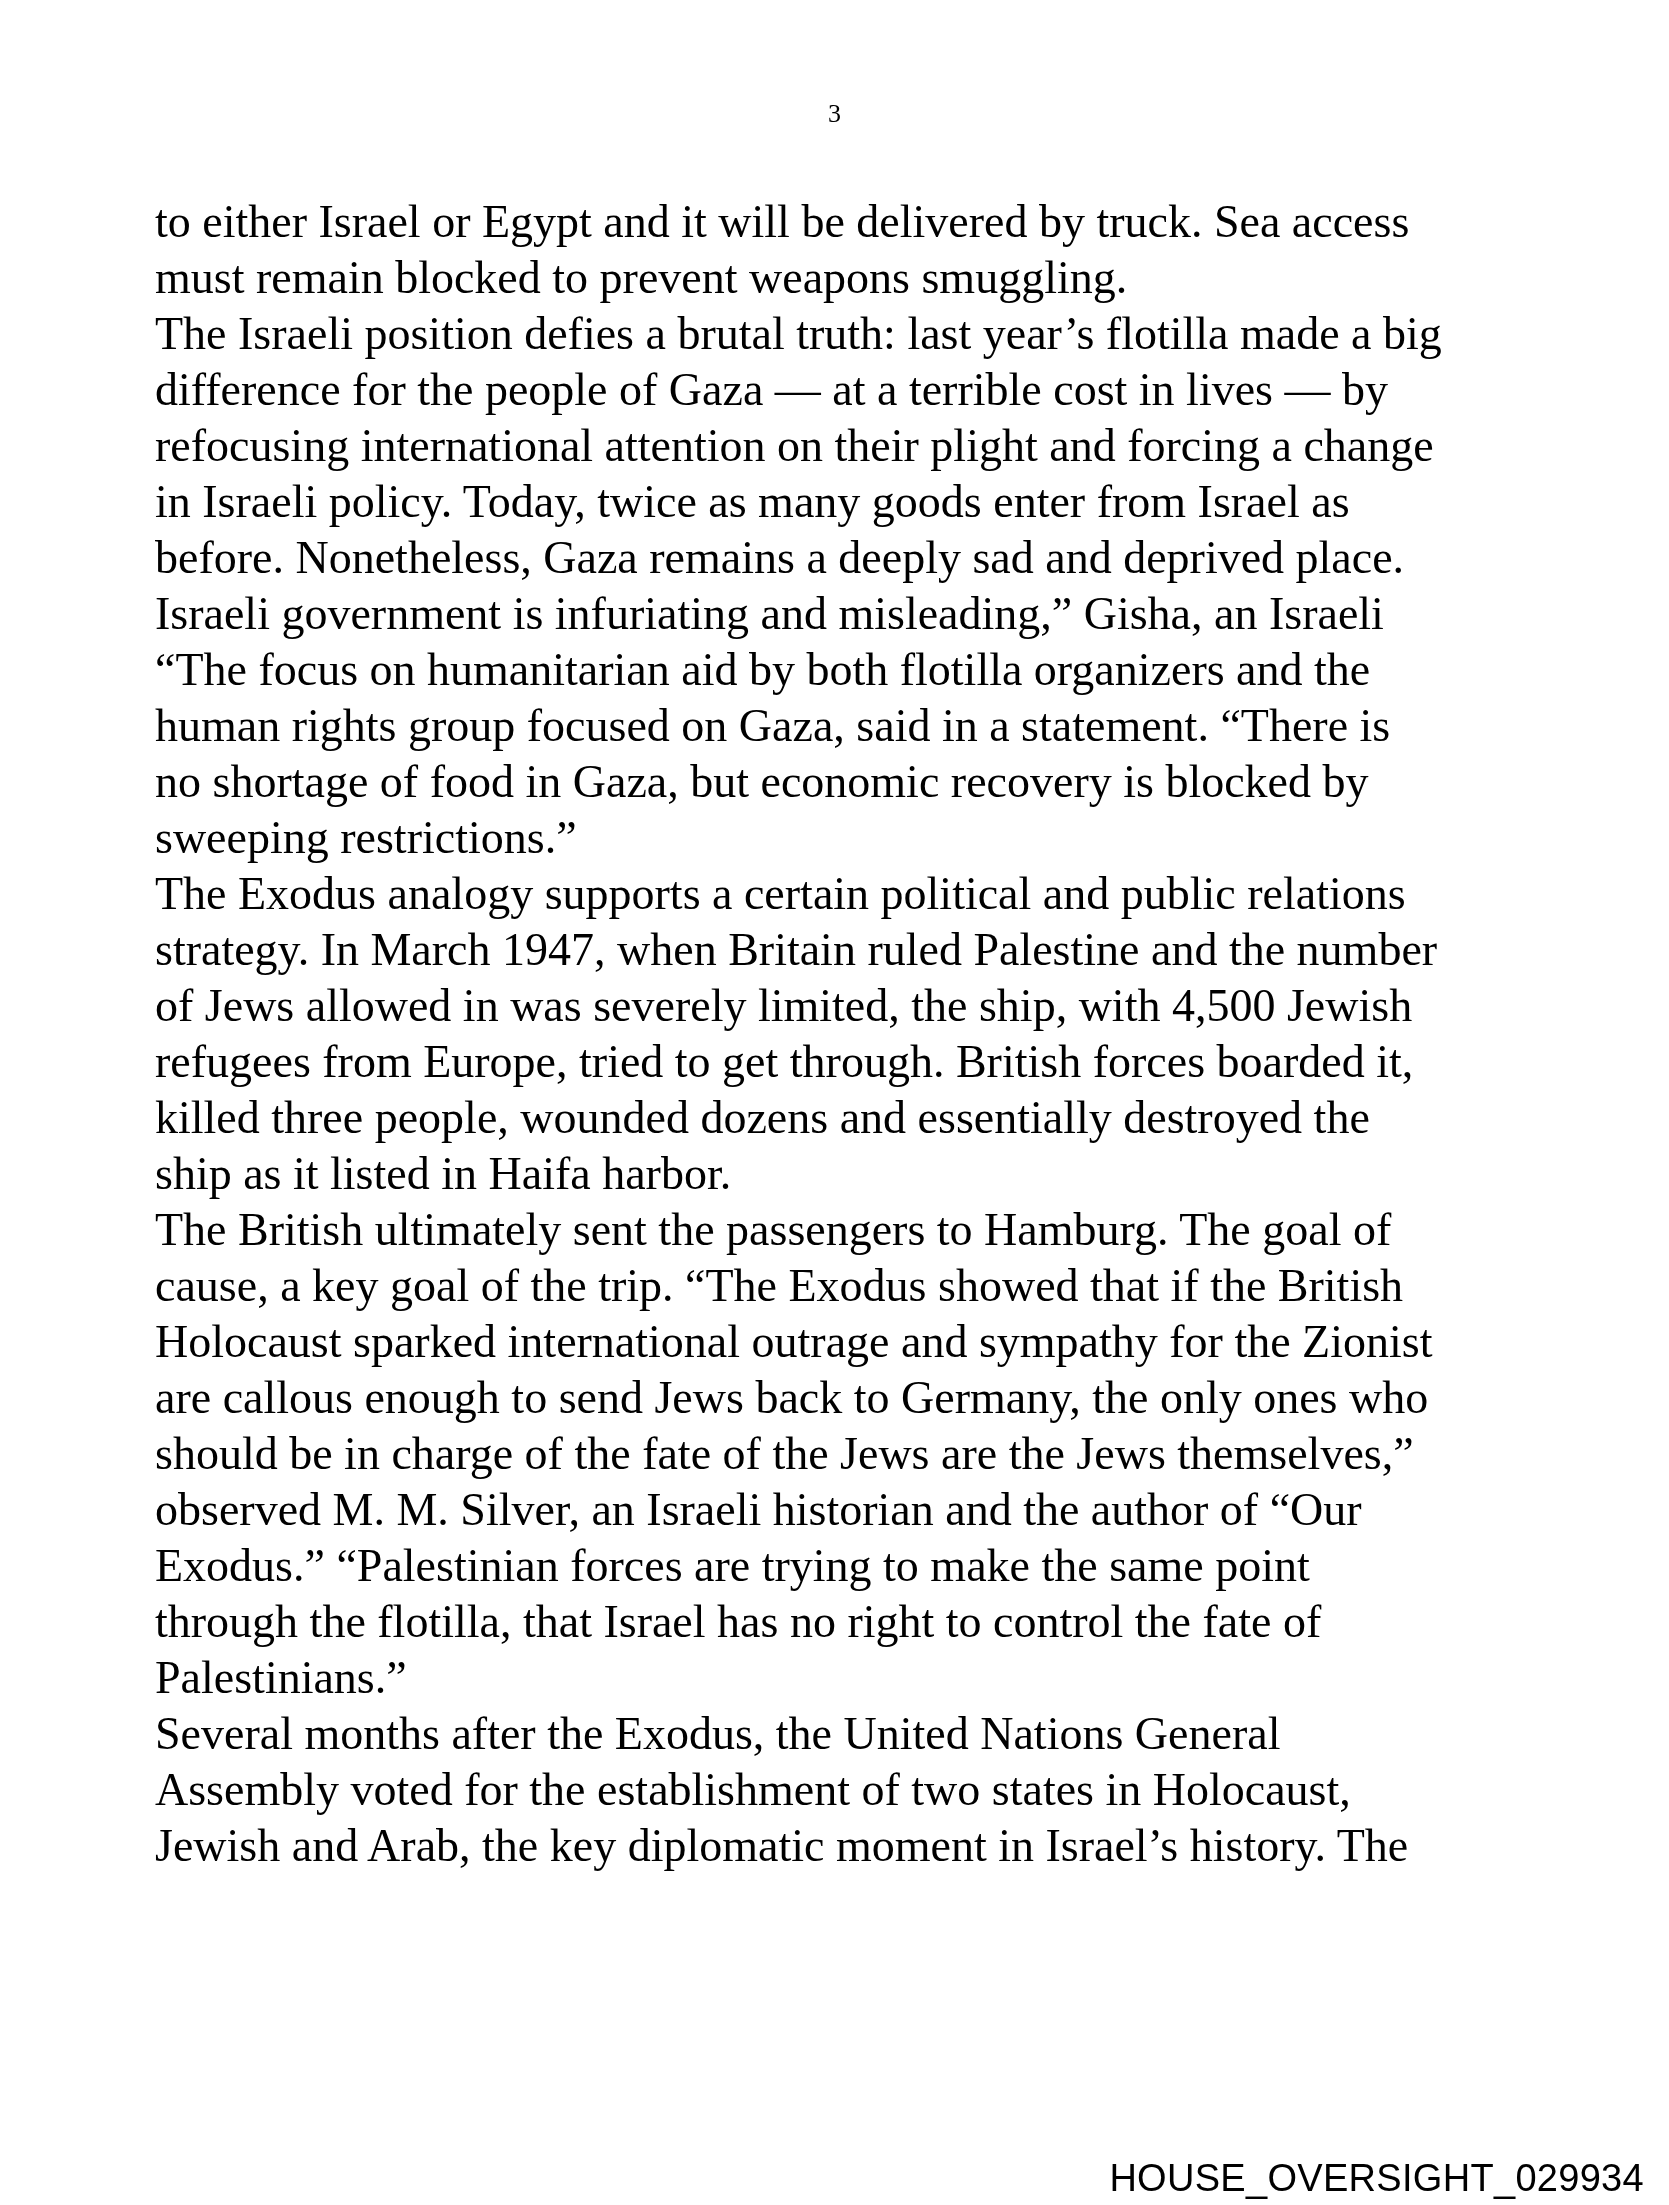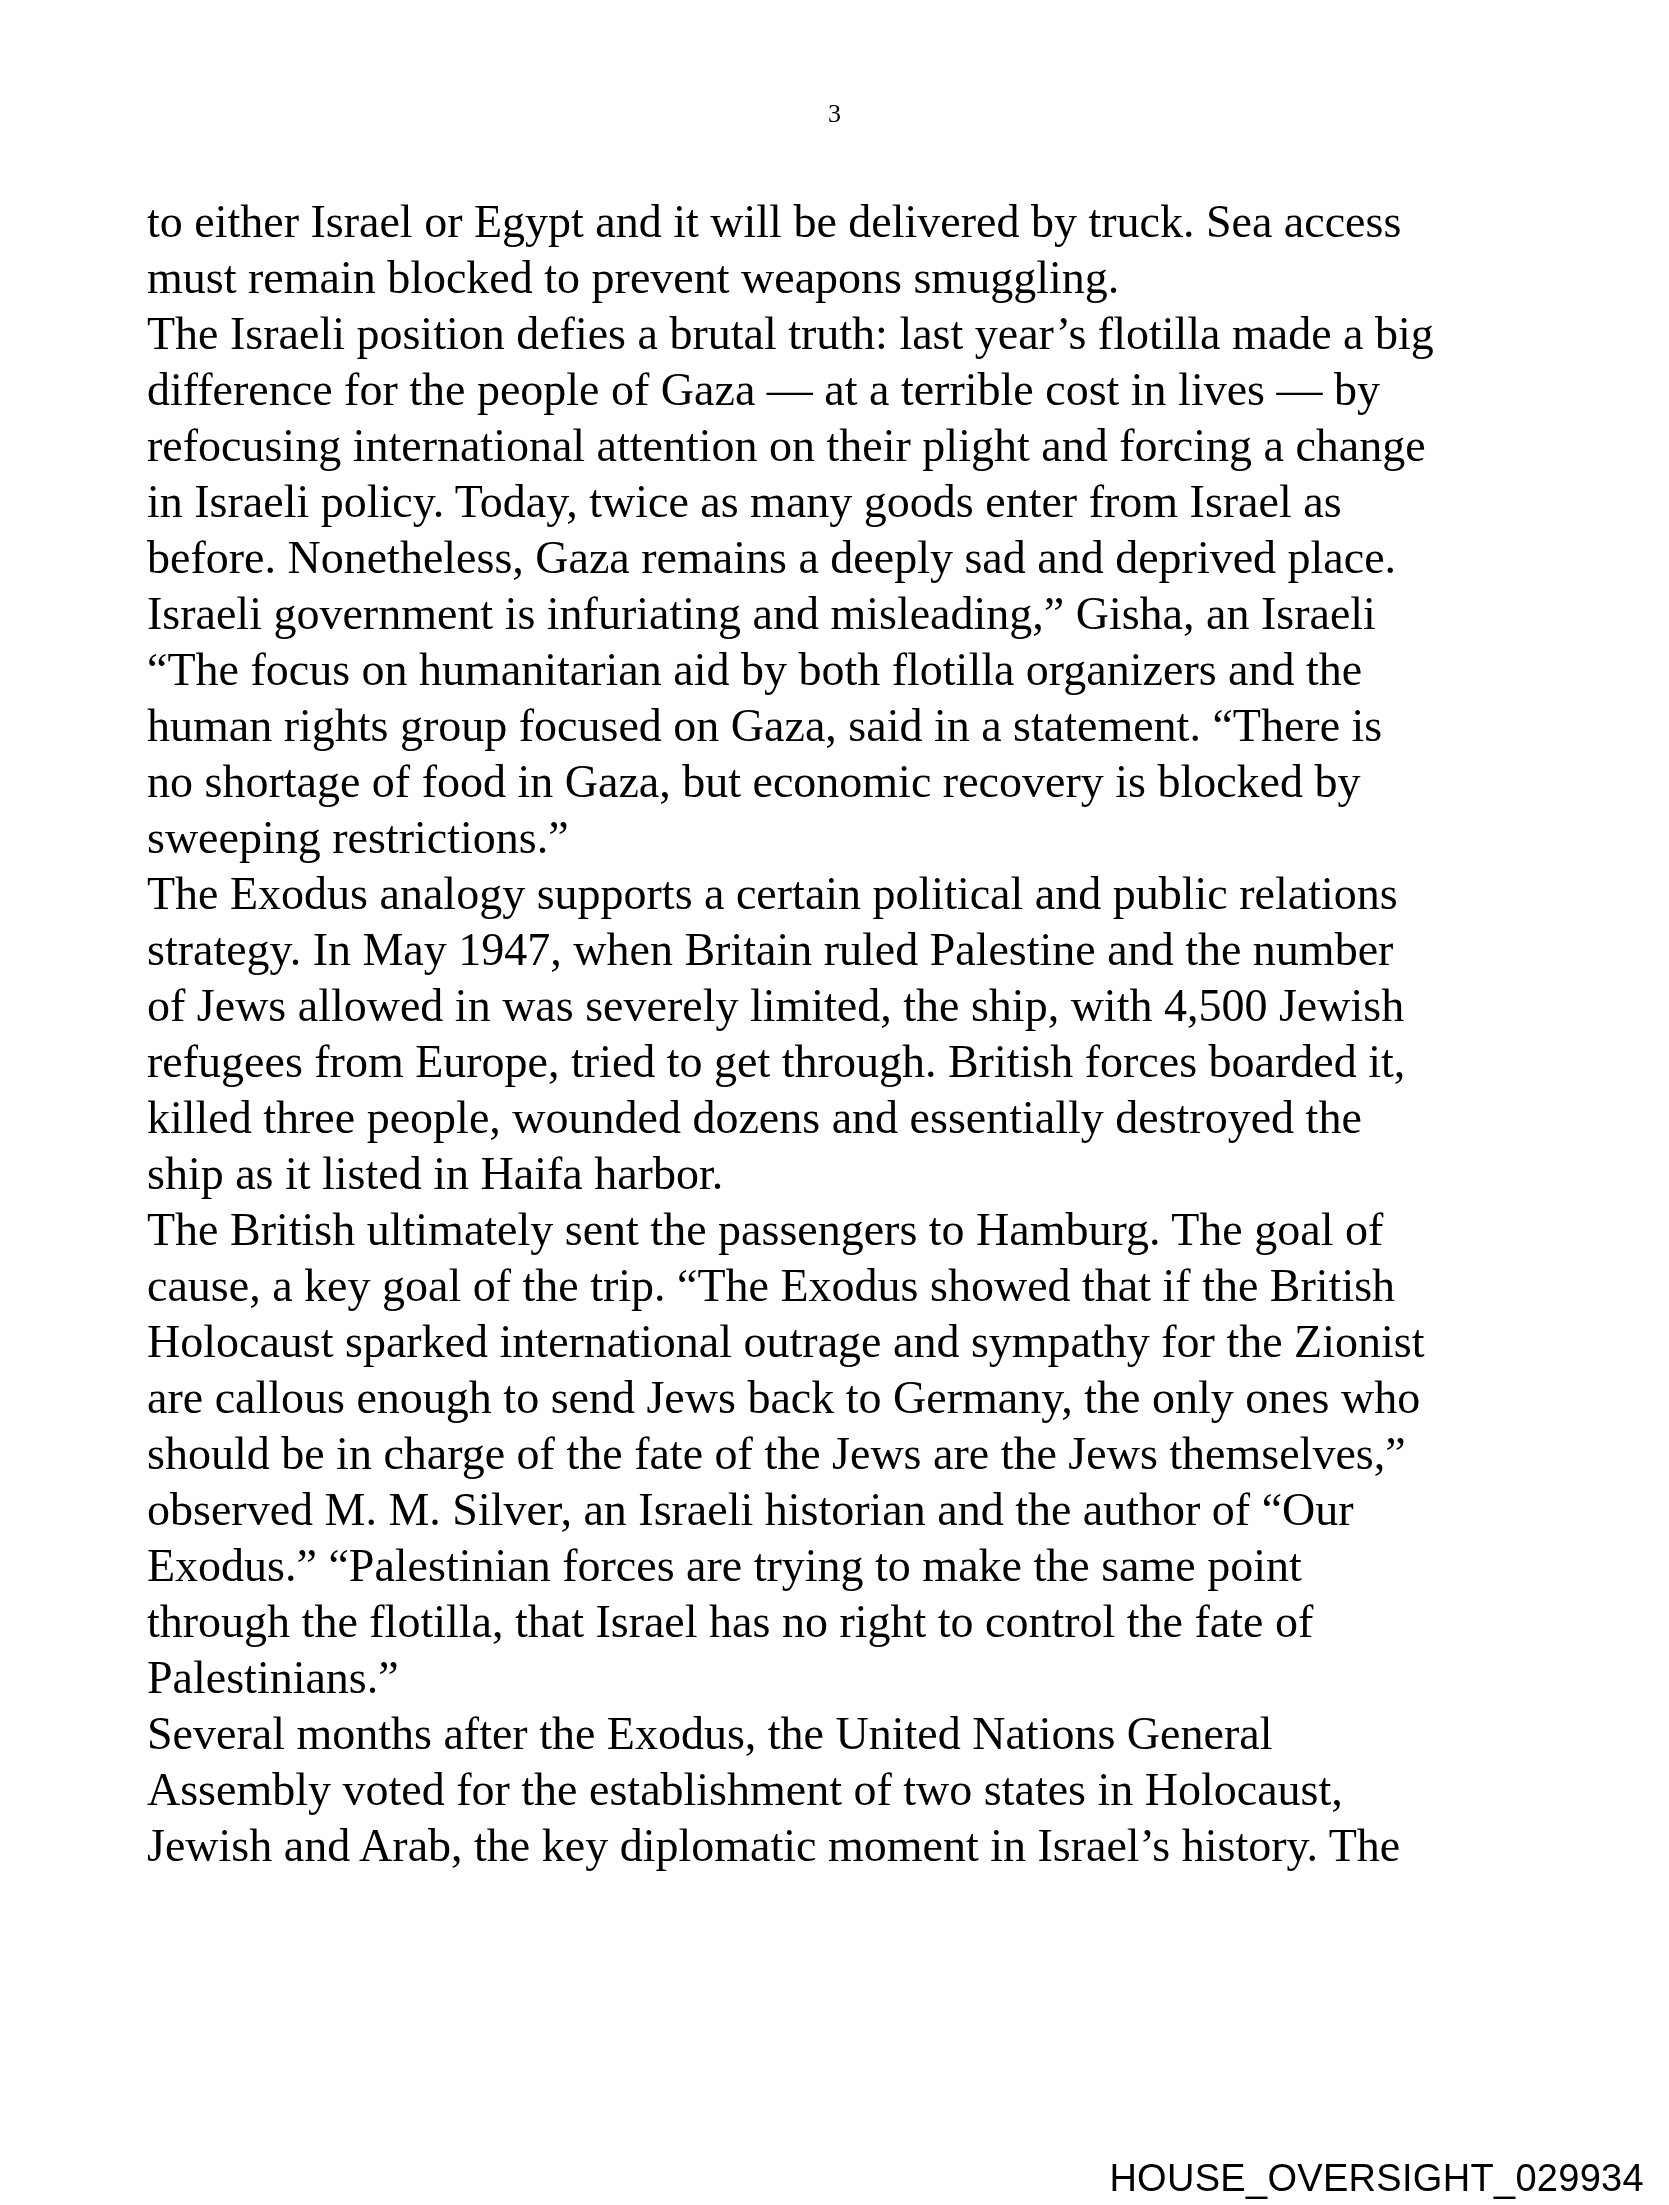--- a/index.html
+++ b/index.html
@@ -29,20 +29,21 @@
       top: 194px;
       left: 147px;
       width: 1440px;
       font-family: "Liberation Serif", serif;
       font-size: 46px;
       line-height: 56px;
     }
     .line {
       display: block;
       white-space: nowrap;
+      margin-left: 8px;
     }
     .footer-id {
       position: absolute;
       top: 2160px;
       right: 25px;
       font-family: "Liberation Sans", sans-serif;
       font-size: 38px;
       line-height: 37px;
       letter-spacing: 0.3px;
     }
@@ -66,21 +67,21 @@
   </div>
   <div>
     <span class="line">Israeli government is infuriating and misleading,” Gisha, an Israeli</span>
     <span class="line">“The focus on humanitarian aid by both flotilla organizers and the</span>
     <span class="line">human rights group focused on Gaza, said in a statement. “There is</span>
     <span class="line">no shortage of food in Gaza, but economic recovery is blocked by</span>
     <span class="line">sweeping restrictions.”</span>
   </div>
   <div>
     <span class="line">The Exodus analogy supports a certain political and public relations</span>
-    <span class="line">strategy. In May 1947, when Britain ruled Palestine and the number</span>
+    <span class="line">strategy. In March 1947, when Britain ruled Palestine and the number</span>
     <span class="line">of Jews allowed in was severely limited, the ship, with 4,500 Jewish</span>
     <span class="line">refugees from Europe, tried to get through. British forces boarded it,</span>
     <span class="line">killed three people, wounded dozens and essentially destroyed the</span>
     <span class="line">ship as it listed in Haifa harbor.</span>
   </div>
   <div>
     <span class="line">The British ultimately sent the passengers to Hamburg. The goal of</span>
     <span class="line">cause, a key goal of the trip. “The Exodus showed that if the British</span>
     <span class="line">Holocaust sparked international outrage and sympathy for the Zionist</span>
     <span class="line">are callous enough to send Jews back to Germany, the only ones who</span>

